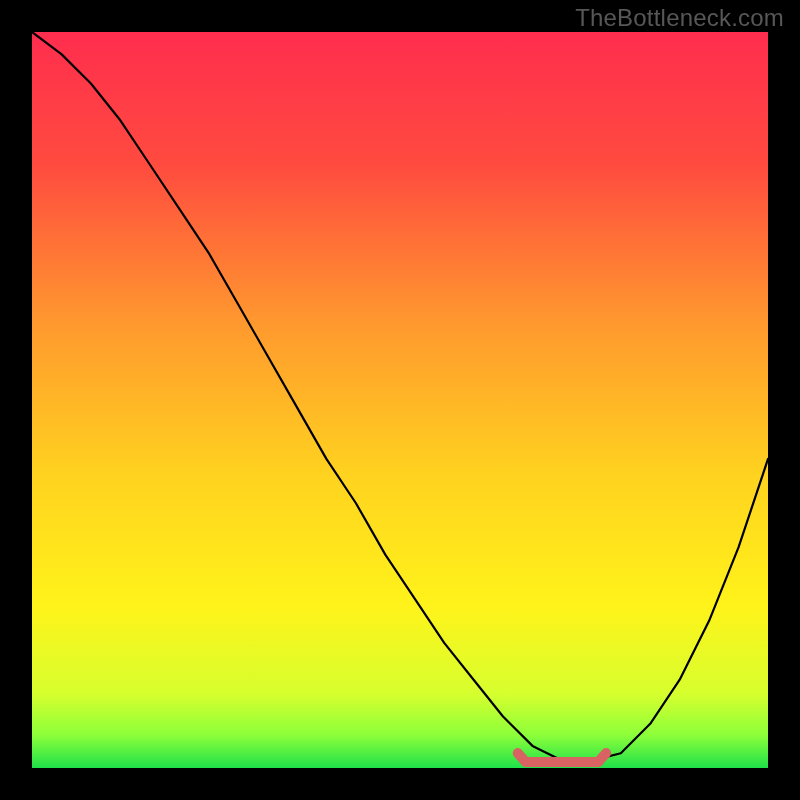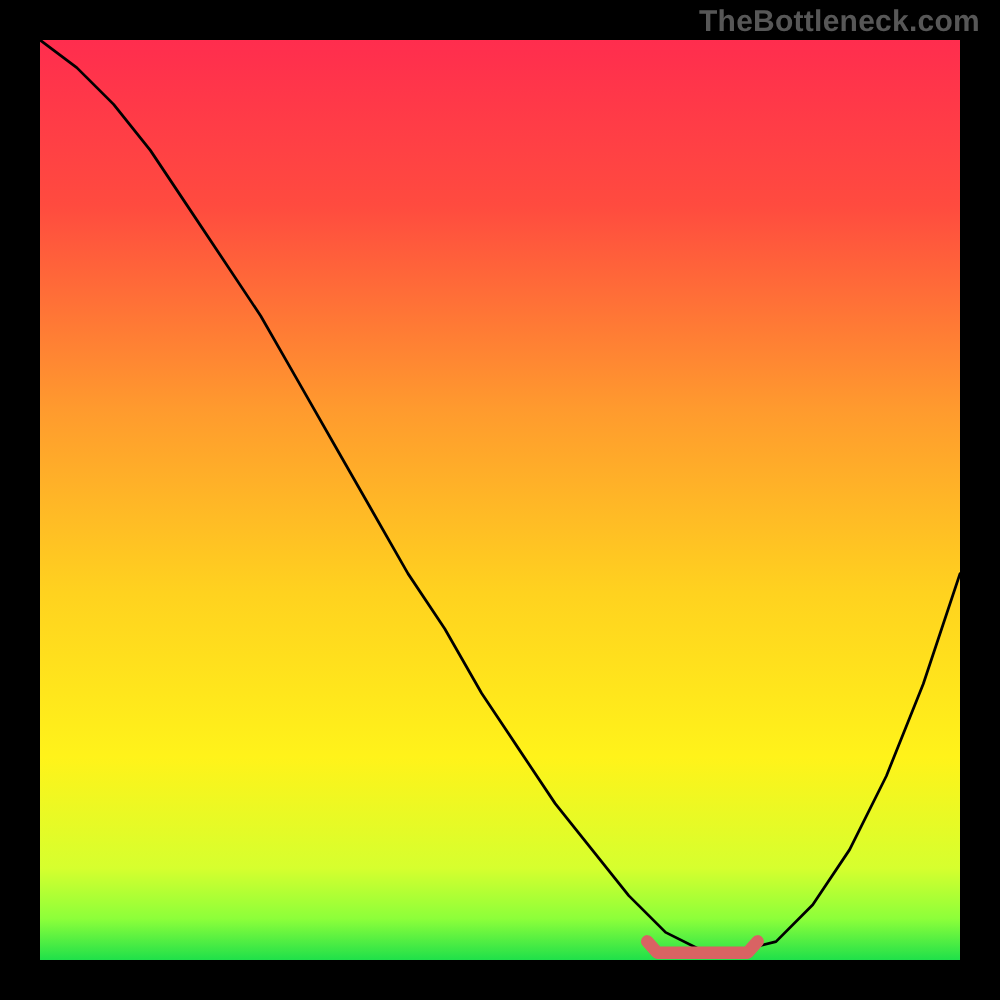--- a/index.html
+++ b/index.html
@@ -15,21 +15,21 @@
     width: 800px;
     height: 800px;
     background: #000;
   }
   .watermark {
     position: absolute;
     top: 4px;
     right: 16px;
     font-family: Arial, Helvetica, sans-serif;
     font-size: 24px;
-    font-weight: 700;
+    font-weight: 400;
     color: #575757;
     letter-spacing: 0.2px;
   }
   .plot-wrap {
     position: absolute;
     left: 32px;
     top: 32px;
     width: 736px;
     height: 736px;
   }

